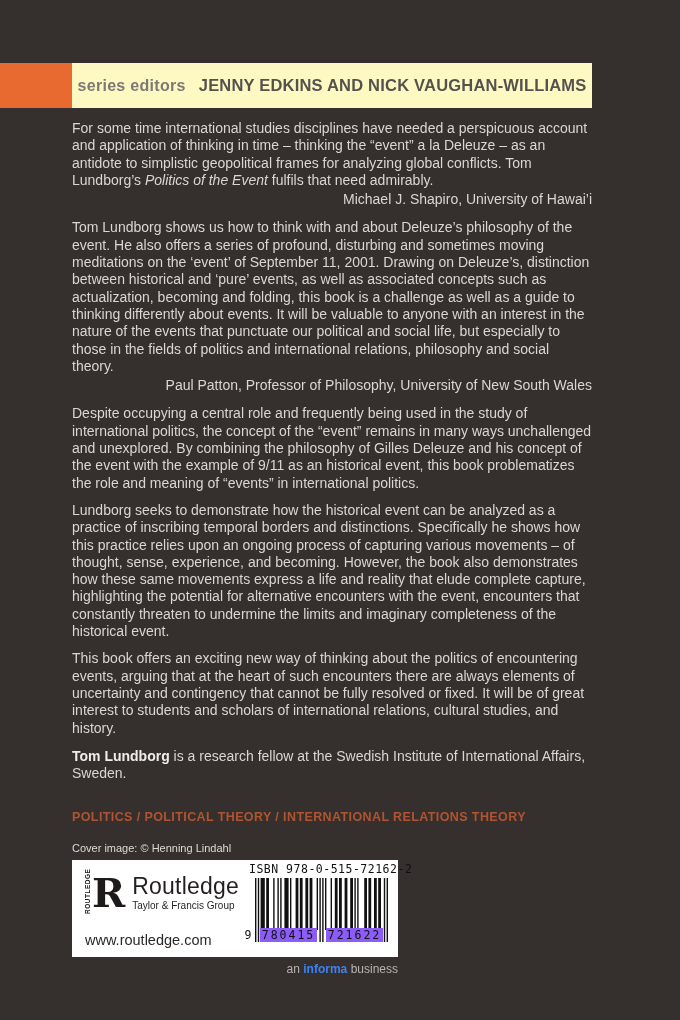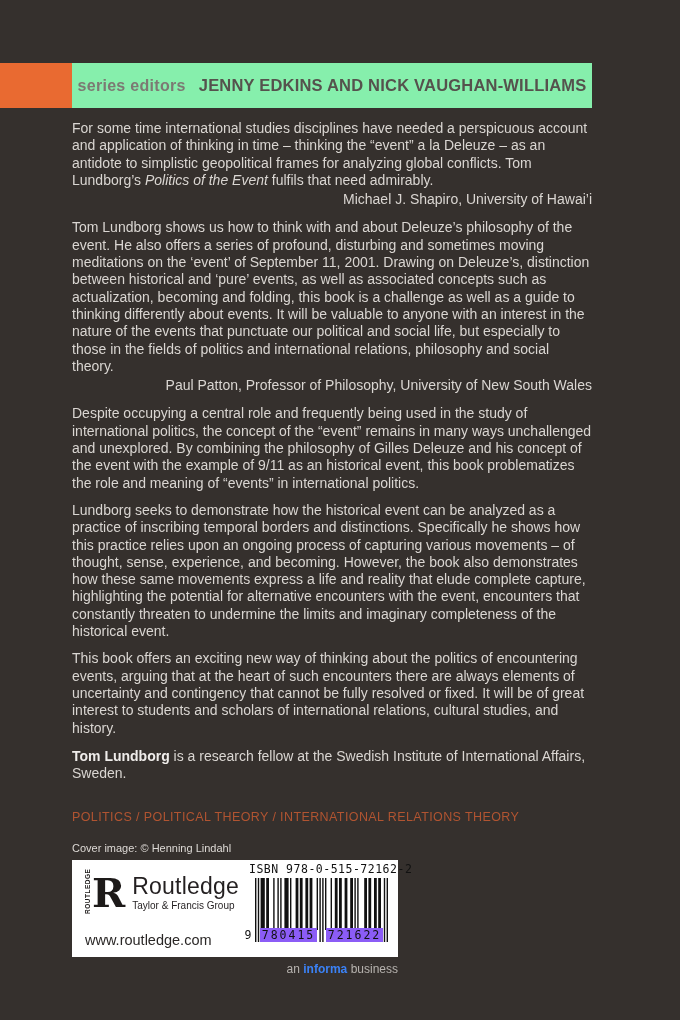--- a/index.html
+++ b/index.html
@@ -8,21 +8,21 @@
     background:#35302d;
     font-family:"Liberation Sans",sans-serif;
   }
   
   .banner-orange{
     position:absolute;left:0;top:63px;width:72px;height:45px;
     background:#e96a31;
   }
   .banner-white{
     position:absolute;left:72px;top:63px;width:520px;height:45px;
-    background:#86efac;display:flex;align-items:center;justify-content:center;
+    background:#fef9c3;display:flex;align-items:center;justify-content:center;
     white-space:nowrap;
   }
   .se-label{
     font-weight:bold;font-size:16px;color:#7c7973;margin-right:13px;
     letter-spacing:.3px;
   }
   .se-names{
     font-weight:bold;font-size:16.5px;color:#55524d;letter-spacing:.2px;
   }
   
@@ -31,21 +31,21 @@
     color:#dad6d2;font-size:14px;line-height:17.3px;
   }
   .content p{margin:0 0 10px 0;}
   .content p.blurb{margin-bottom:2px;}
   .content p.attr{text-align:right;margin-bottom:11px;}
   .content .bio{margin-top:11px;}
   .content b{color:#efecea;}
   
   .category{
     position:absolute;left:72px;top:810px;width:540px;
-    color:#b15431;font-weight:normal;font-size:12.5px;letter-spacing:.4px;
+    color:#b15431;font-weight:bold;font-size:12.5px;letter-spacing:.4px;
     white-space:nowrap;
   }
   .credit{
     position:absolute;left:72px;top:842px;
     color:#dedad6;font-size:11px;
   }
   
   .pubbox{
     position:absolute;left:72px;top:860px;width:326px;height:97px;
     background:#ffffff;

